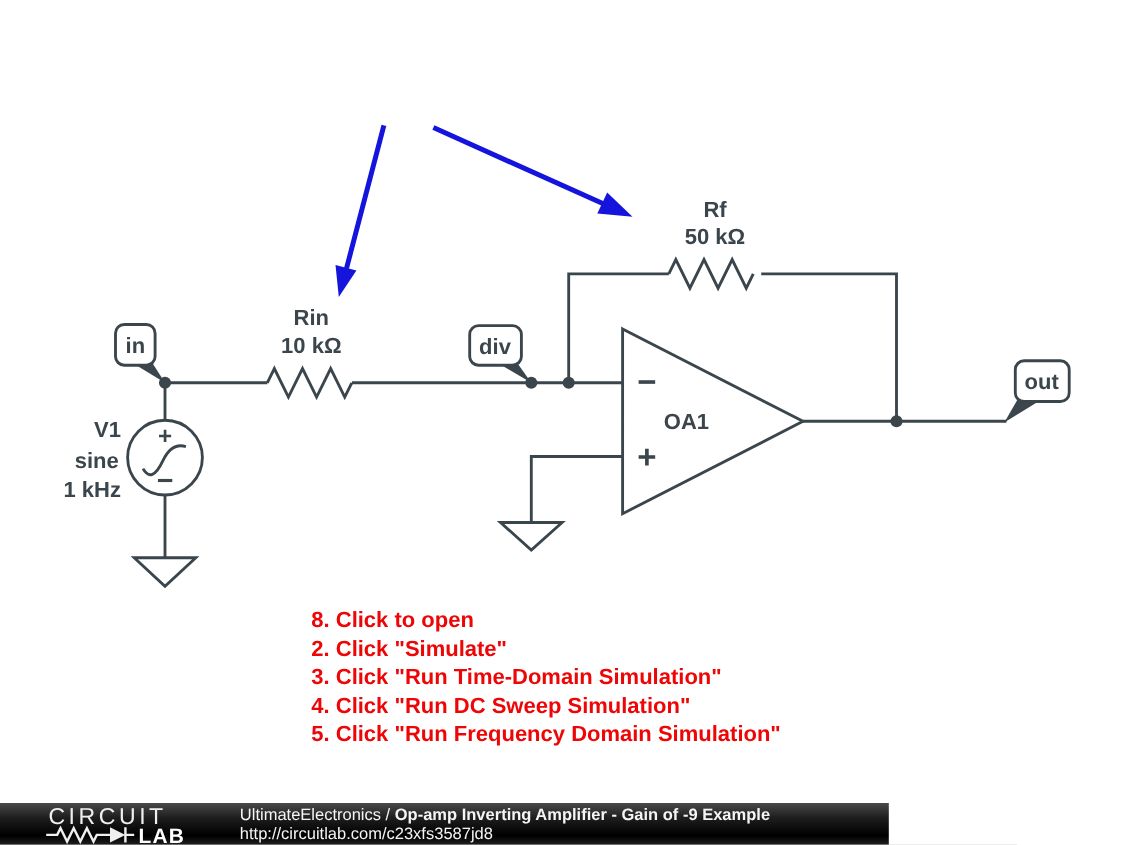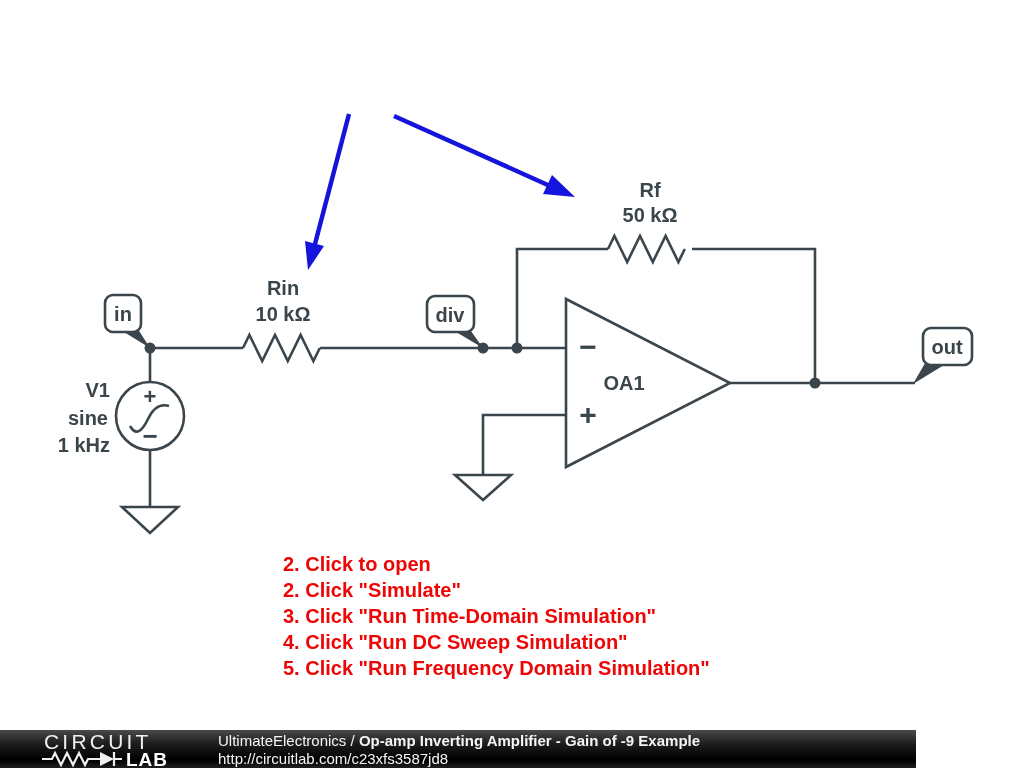--- a/index.html
+++ b/index.html
@@ -25,21 +25,21 @@
   .blue-head{fill:var(--blue);stroke:none;}
   .note{
     position:absolute;left:283px;top:52px;color:var(--blue);
     font-size:20px;font-weight:bold;line-height:24px;white-space:nowrap;
   }
   .instructions{
     position:absolute;left:283px;top:551px;color:var(--red);
     font-size:20px;font-weight:bold;line-height:26px;white-space:nowrap;
   }
   .footer{
-    position:absolute;left:0;top:730px;width:916px;height:38px;
+    position:absolute;left:0;top:730px;width:808px;height:38px;
     background:linear-gradient(180deg,#4a4a4a 0%,#1e1e1e 35%,#000000 78%,#1f1f1f 100%);
     color:#f5f5f5;
   }
   .footer-logo{position:absolute;left:40px;top:1px;}
   .footer-text{position:absolute;left:218px;top:2px;font-size:15px;line-height:17.5px;white-space:nowrap;}
   .footer-author{}
   .footer-sep{font-style:normal;}
   .footer-title{font-weight:bold;}
   .footer-url{font-weight:normal;}
 </style>
@@ -98,21 +98,21 @@
     <text class="flag-label" x="947" y="354" text-anchor="middle">out</text>
 
     <path class="blue-draw" d="M349,114 L315,244"></path>
     <polygon class="blue-head" points="308,270 305,241 324,246"></polygon>
     <path class="blue-draw" d="M394,116 L550,186"></path>
     <polygon class="blue-head" points="575,197 543,194 552,175"></polygon>
   </svg>
 
 
   <div class="instructions">
-    <div>2. Click to open</div>
+    <div>8. Click to open</div>
     <div>2. Click "Simulate"</div>
     <div>3. Click "Run Time-Domain Simulation"</div>
     <div>4. Click "Run DC Sweep Simulation"</div>
     <div>5. Click "Run Frequency Domain Simulation"</div>
   </div>
 
   <div class="footer">
     <div class="footer-logo">
       <svg width="150" height="37" viewBox="0 0 150 37">
         <text x="4" y="18" font-size="21" letter-spacing="3.2" fill="#efefef">CIRCUIT</text>

